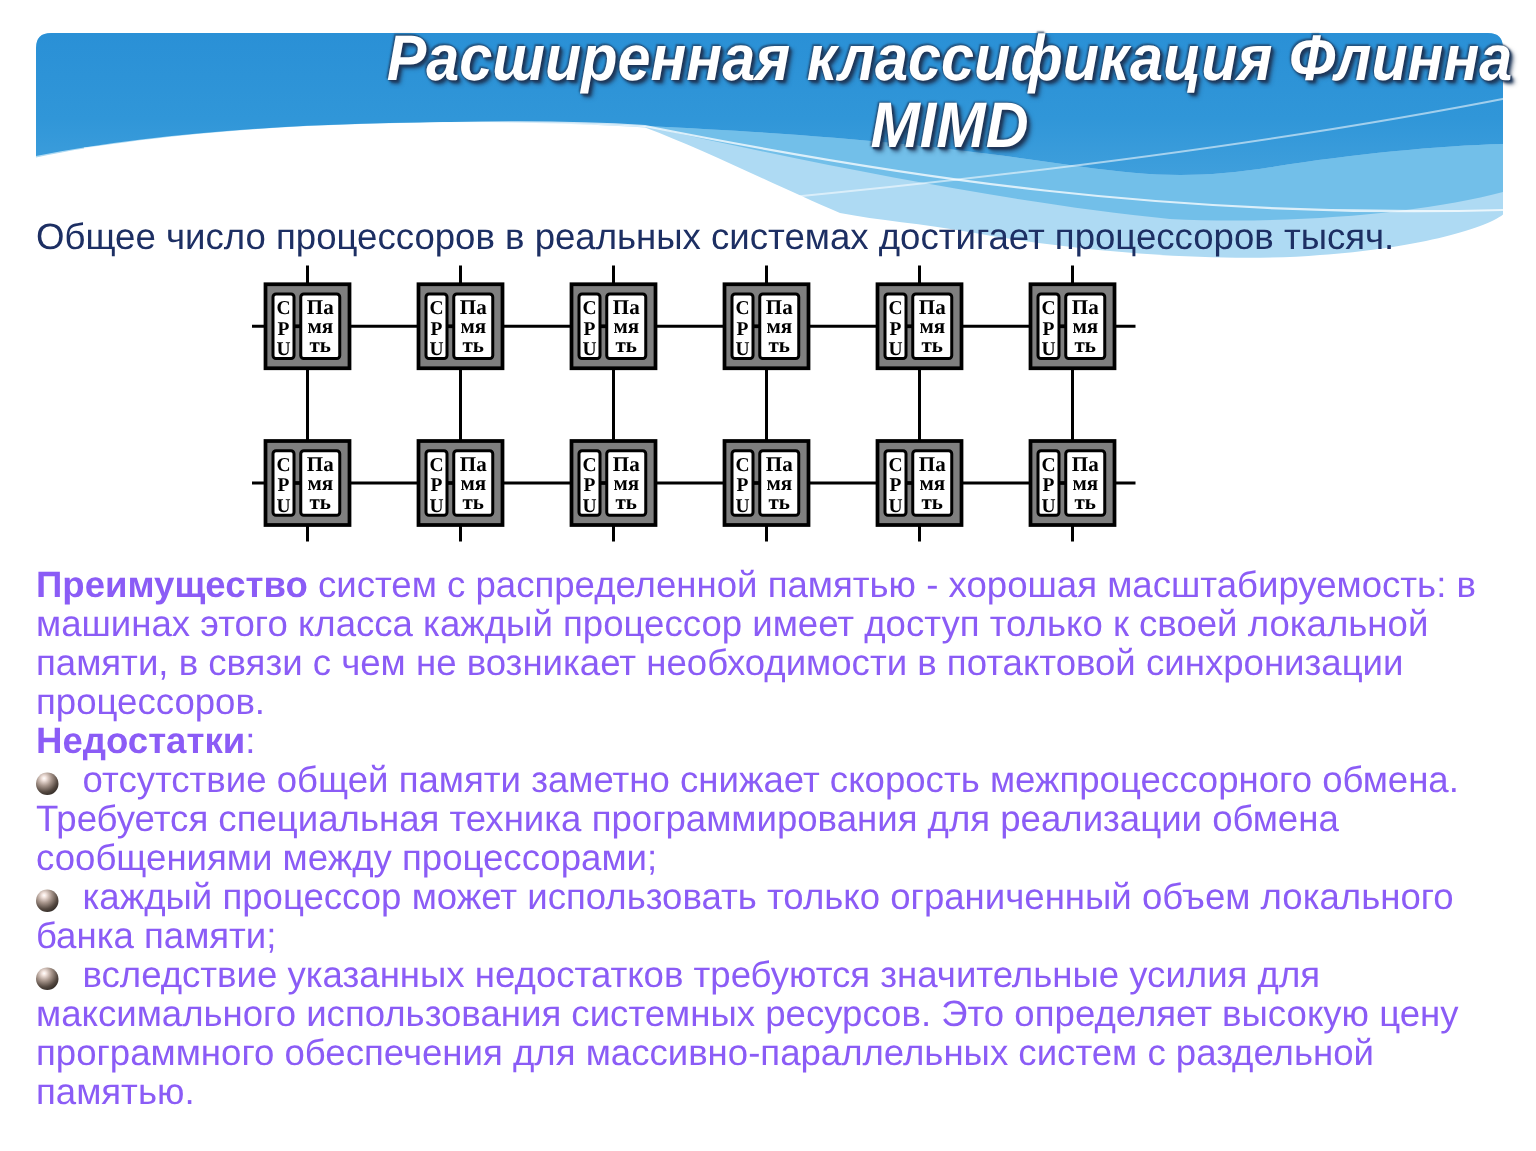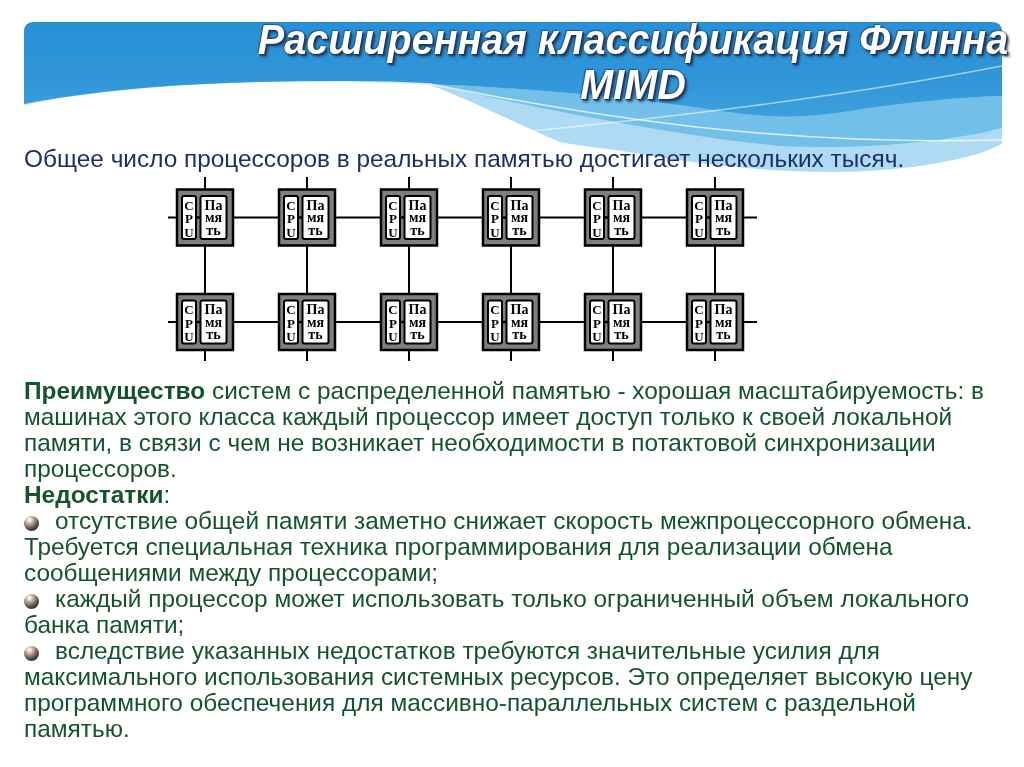--- a/index.html
+++ b/index.html
@@ -6,21 +6,21 @@
 body{width:1024px;height:767px;background:#ffffff;overflow:hidden;position:relative;
      font-family:"Liberation Sans", sans-serif;}
 #hdr{position:absolute;left:0;top:0;}
 #title{position:absolute;left:218px;top:17px;width:830px;text-align:center;
   font-weight:bold;font-style:italic;font-size:43px;line-height:45px;color:#ffffff;
   transform:scaleX(0.92);transform-origin:50% 0;
   text-shadow:0 0 2px rgba(32,55,88,.95), 1px 1px 1px rgba(32,55,88,.95),
     2px 2px 2px rgba(32,55,88,.85), 3px 3px 3px rgba(32,55,88,.55),
     -1px -1px 1px rgba(32,55,88,.5);}
 #p1{position:absolute;left:24px;top:146px;font-size:24.4px;line-height:26px;color:#1d2f63;white-space:nowrap;}
-#body{position:absolute;left:24px;top:378px;width:1000px;font-size:24.4px;line-height:26px;color:#14532d;white-space:nowrap;}
+#body{position:absolute;left:24px;top:378px;width:1000px;font-size:24.4px;line-height:26px;color:#8b5cf6;white-space:nowrap;}
 b{font-weight:bold;}
 .ball{display:inline-block;width:15px;height:15px;border-radius:50%;vertical-align:-2px;
   background:radial-gradient(circle at 36% 26%, #ffffff 0%, #f3e4de 10%, #a8968c 34%, #544840 62%, #241f1c 88%, #181412 100%);
   margin-right:16px;}
 #dia{position:absolute;left:0;top:0;}
 </style>
 </head>
 <body>
 <svg id="hdr" width="1024" height="195" viewBox="0 0 1024 195">
   <defs>
@@ -41,21 +41,21 @@
            C950,142 860,150 780,146 C680,136 560,113 430,84 Z" fill="#72bfe9"></path>
 
   <path d="M24,32 Q24,22 34,22 L992,22 Q1002,22 1002,32 L1002,96
            C960,97 900,103 850,111 C800,119 770,118 720,111
            C640,99 560,90 430,84 C300,78 140,81 24,104 Z" fill="url(#gm)"></path>
 
   <path d="M56,99 C200,84 330,78 430,84 C600,118 780,146 1002,140" fill="none" stroke="#ffffff" stroke-width="1.5" opacity="0.75"></path>
   <path d="M400,143 C650,122 850,96 1012,64" fill="none" stroke="#ffffff" stroke-width="1.3" opacity="0.55"></path>
 </svg>
 <div id="title">Расширенная классификация Флинна<br>MIMD</div>
-<div id="p1">Общее число процессоров в реальных памятью достигает нескольких тысяч.</div>
+<div id="p1">Общее число процессоров в реальных системах достигает процессоров тысяч.</div>
 
 <svg id="dia" width="1024" height="380" viewBox="0 0 1024 380">
   <g stroke="#000000" stroke-width="2">
     <line x1="168" y1="217.5" x2="757" y2="217.5"></line>
     <line x1="168" y1="322" x2="757" y2="322"></line>
     <line x1="205" y1="177" x2="205" y2="361"></line>
     <line x1="307" y1="177" x2="307" y2="361"></line>
     <line x1="409" y1="177" x2="409" y2="361"></line>
     <line x1="511" y1="177" x2="511" y2="361"></line>
     <line x1="613" y1="177" x2="613" y2="361"></line>

